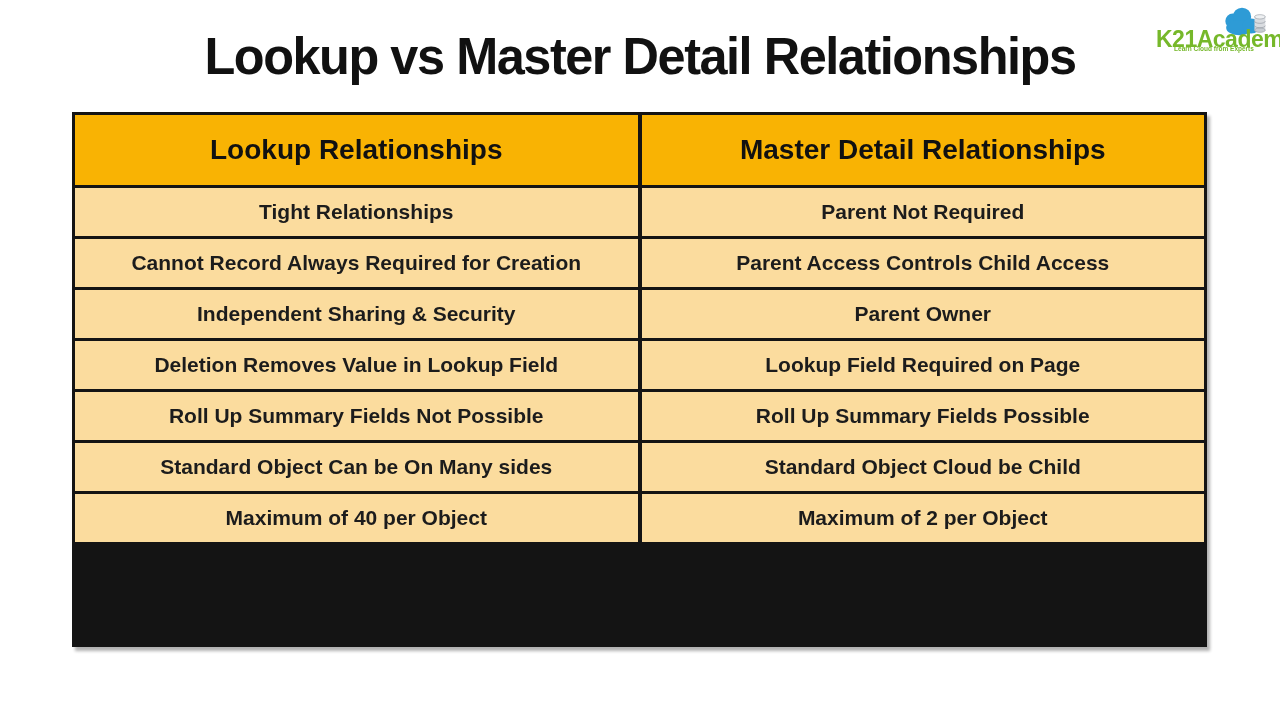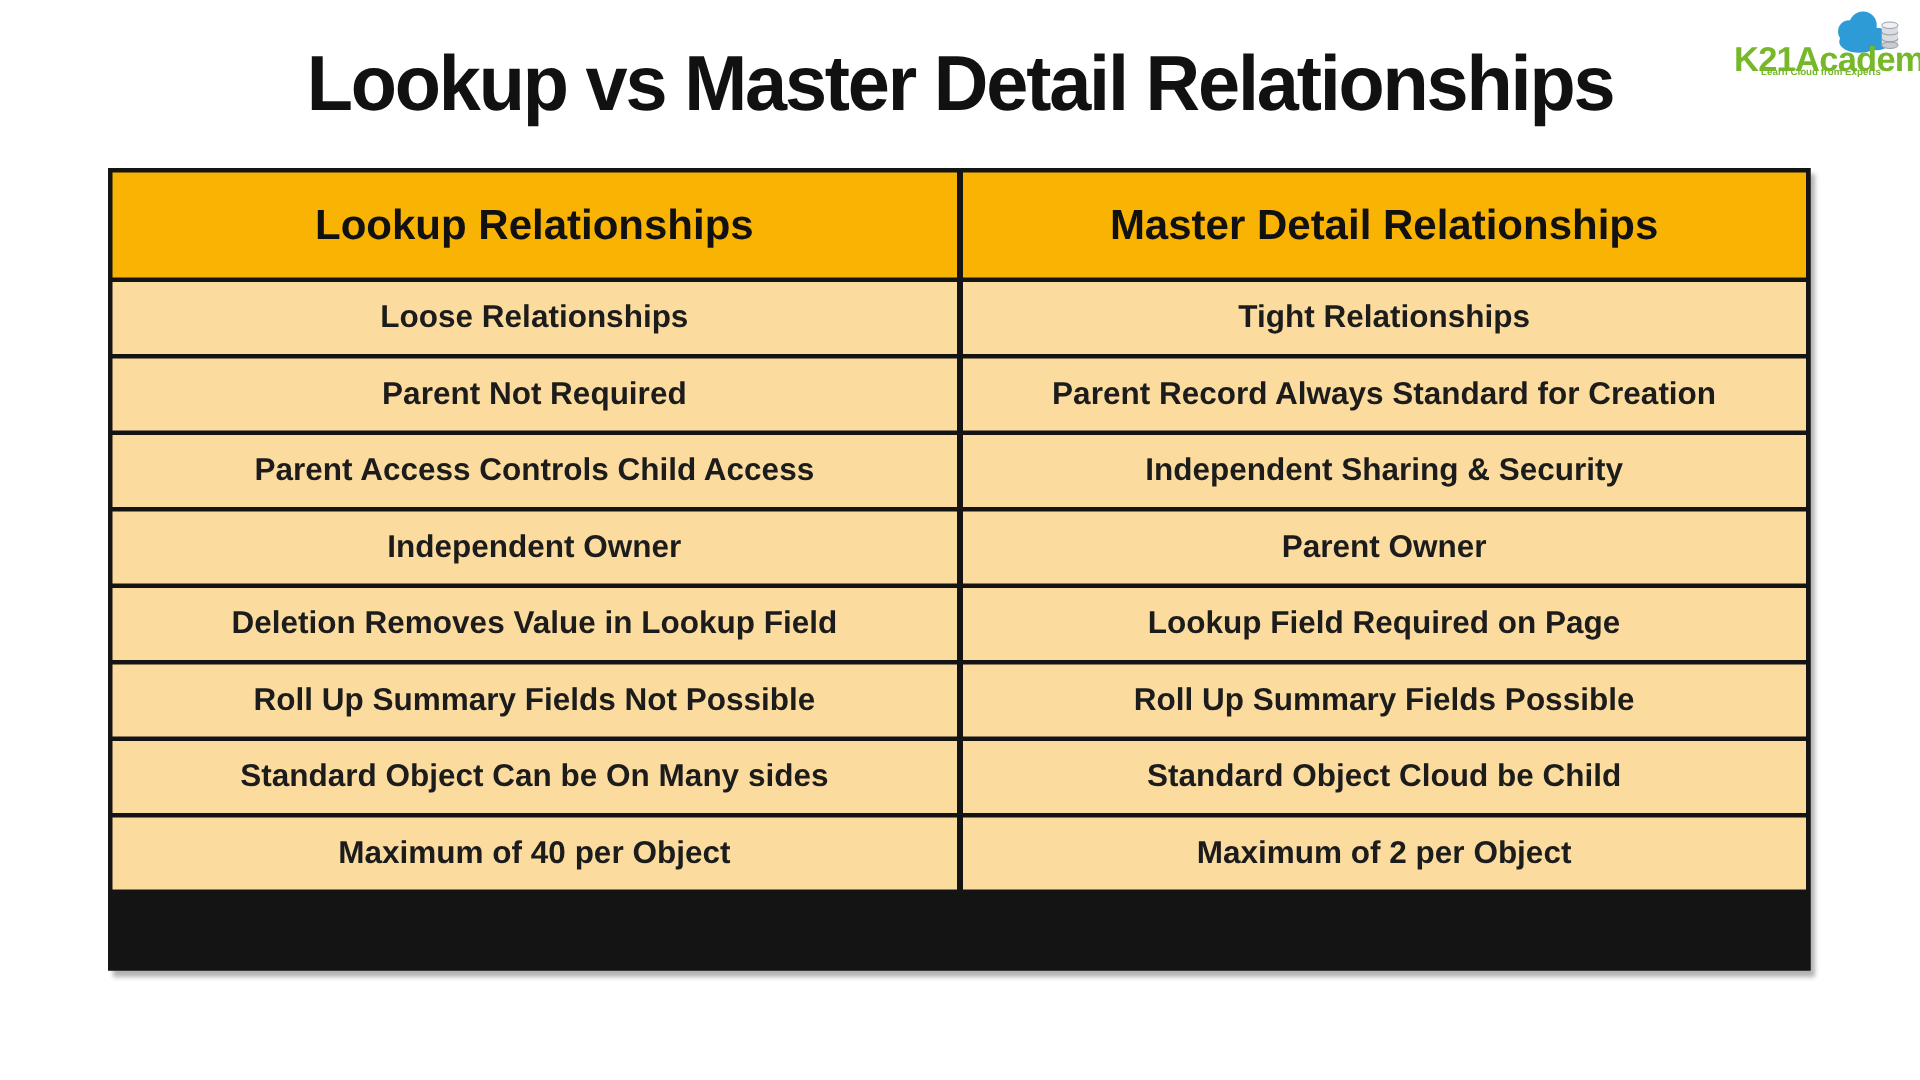--- a/index.html
+++ b/index.html
@@ -129,30 +129,28 @@
       </svg>
     </span>
     <div class="brand">K21Academy</div>
     <div class="tagline">Learn Cloud from Experts</div>
   </div>
 
   <div class="comparison-table">
     <div class="cell header">Lookup Relationships</div>
     <div class="cell header">Master Detail Relationships</div>
 
-    <div class="cell">Loose Relationships</div>
     <div class="cell">Tight Relationships</div>
 
     <div class="cell">Parent Not Required</div>
-    <div class="cell">Parent Record Always Standard for Creation</div>
+    <div class="cell">Cannot Record Always Required for Creation</div>
 
     <div class="cell">Parent Access Controls Child Access</div>
     <div class="cell">Independent Sharing &amp; Security</div>
 
-    <div class="cell">Independent Owner</div>
     <div class="cell">Parent Owner</div>
 
     <div class="cell">Deletion Removes Value in Lookup Field</div>
 
     <div class="cell">Lookup Field Required on Page</div>
 
     <div class="cell">Roll Up Summary Fields Not Possible</div>
     <div class="cell">Roll Up Summary Fields Possible</div>
 
     <div class="cell">Standard Object Can be On Many sides</div>

